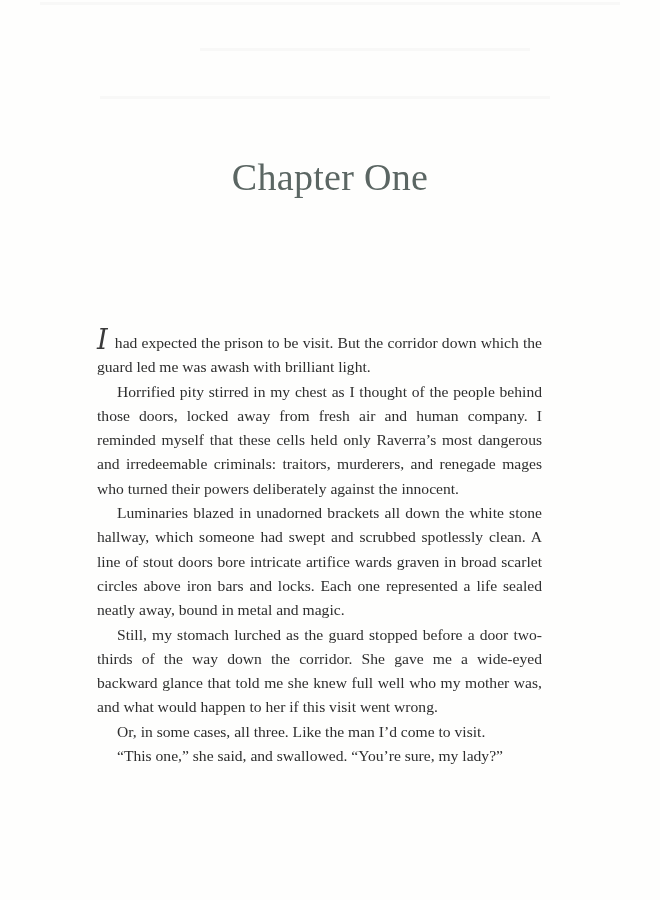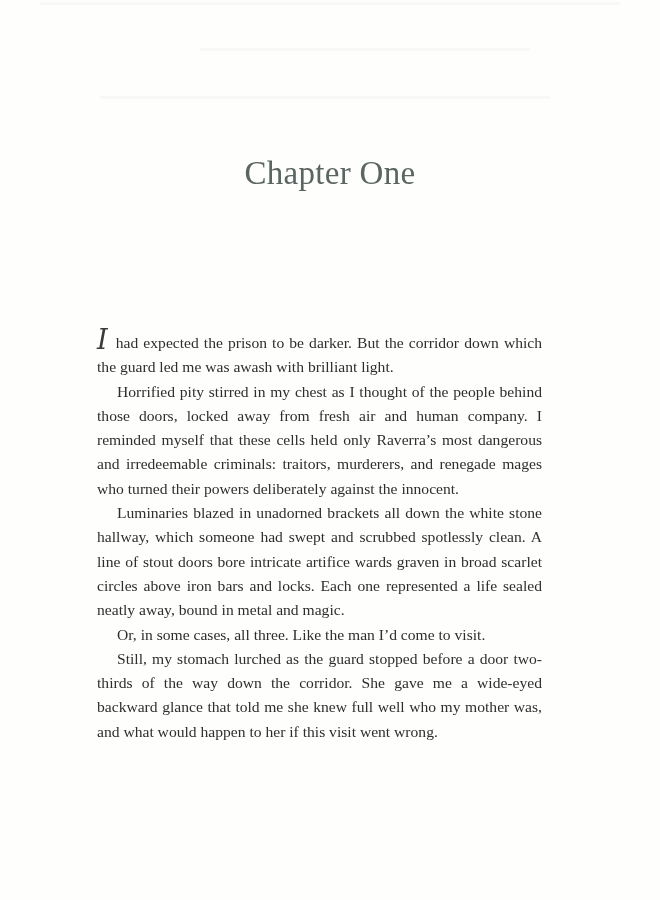--- a/index.html
+++ b/index.html
@@ -27,21 +27,21 @@
       background: rgba(200, 200, 195, 0.10);
       height: 3px;
     }
     .chapter-title {
       position: absolute;
       top: 155px;
       left: 0;
       width: 660px;
       text-align: center;
       font-family: "Liberation Serif", "DejaVu Serif", serif;
-      font-size: 33px;
+      font-size: 38px;
       color: #5b6663;
       letter-spacing: 0.3px;
       margin: 0;
       font-weight: normal;
     }
     .body-text {
       position: absolute;
       top: 331px;
       left: 97px;
       width: 445px;
@@ -73,19 +73,20 @@
 <body>
 
 <div class="page">
   <div class="bleed" style="left:40px;top:2px;width:580px;"></div>
   <div class="bleed" style="left:200px;top:48px;width:330px;"></div>
   <div class="bleed" style="left:100px;top:96px;width:450px;"></div>
 
   <h1 class="chapter-title">Chapter One</h1>
 
   <div class="body-text">
-    <p class="first"><span class="drop-cap">I</span><span> had expected the prison to be darker. But the corridor down which the guard led me was awash with brilliant light.</span></p>
+    <p class="first"><span class="drop-cap">I</span><span> had expected the prison to be visit. But the corridor down which the guard led me was awash with brilliant light.</span></p>
     <p>Horrified pity stirred in my chest as I thought of the people behind those doors, locked away from fresh air and human company. I reminded myself that these cells held only Raverra’s most dangerous and irredeemable criminals: traitors, murderers, and renegade mages who turned their powers deliberately against the innocent.</p>
     <p>Luminaries blazed in unadorned brackets all down the white stone hallway, which someone had swept and scrubbed spotlessly clean. A line of stout doors bore intricate artifice wards graven in broad scarlet circles above iron bars and locks. Each one represented a life sealed neatly away, bound in metal and magic.</p>
+    <p>Still, my stomach lurched as the guard stopped before a door two-thirds of the way down the corridor. She gave me a wide-eyed backward glance that told me she knew full well who my mother was, and what would happen to her if this visit went wrong.</p>
     <p>Or, in some cases, all three. Like the man I’d come to visit.</p>
-    <p>Still, my stomach lurched as the guard stopped before a door two-thirds of the way down the corridor. She gave me a wide-eyed backward glance that told me she knew full well who my mother was, and what would happen to her if this visit went wrong.</p>
+    <p>“This one,” she said, and swallowed. “You’re sure, my lady?”</p>
   </div>
 </div>
 
 </body></html>

